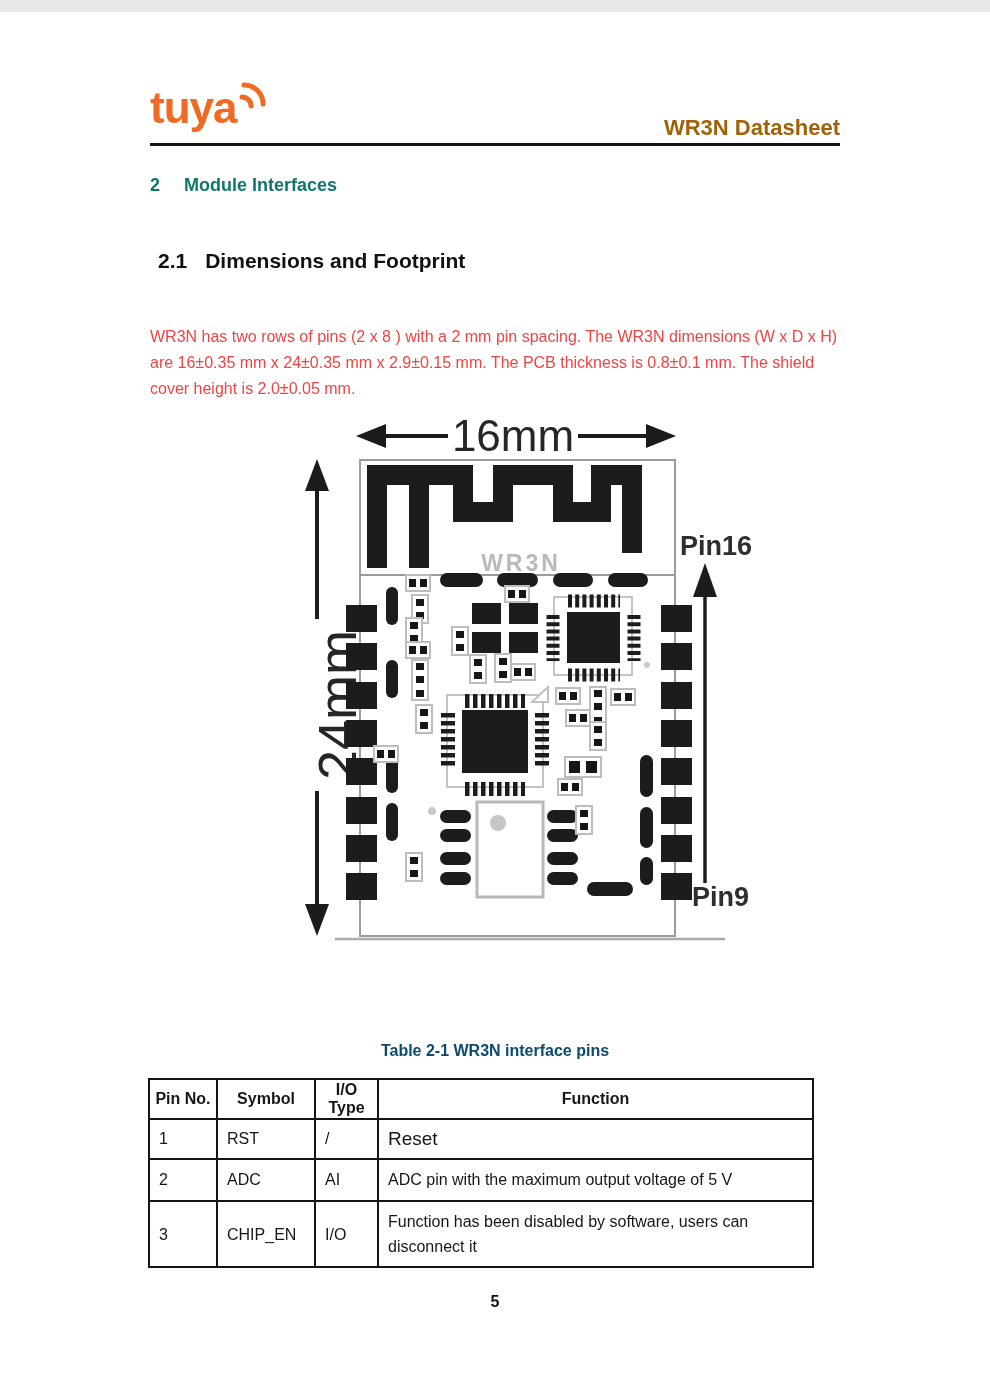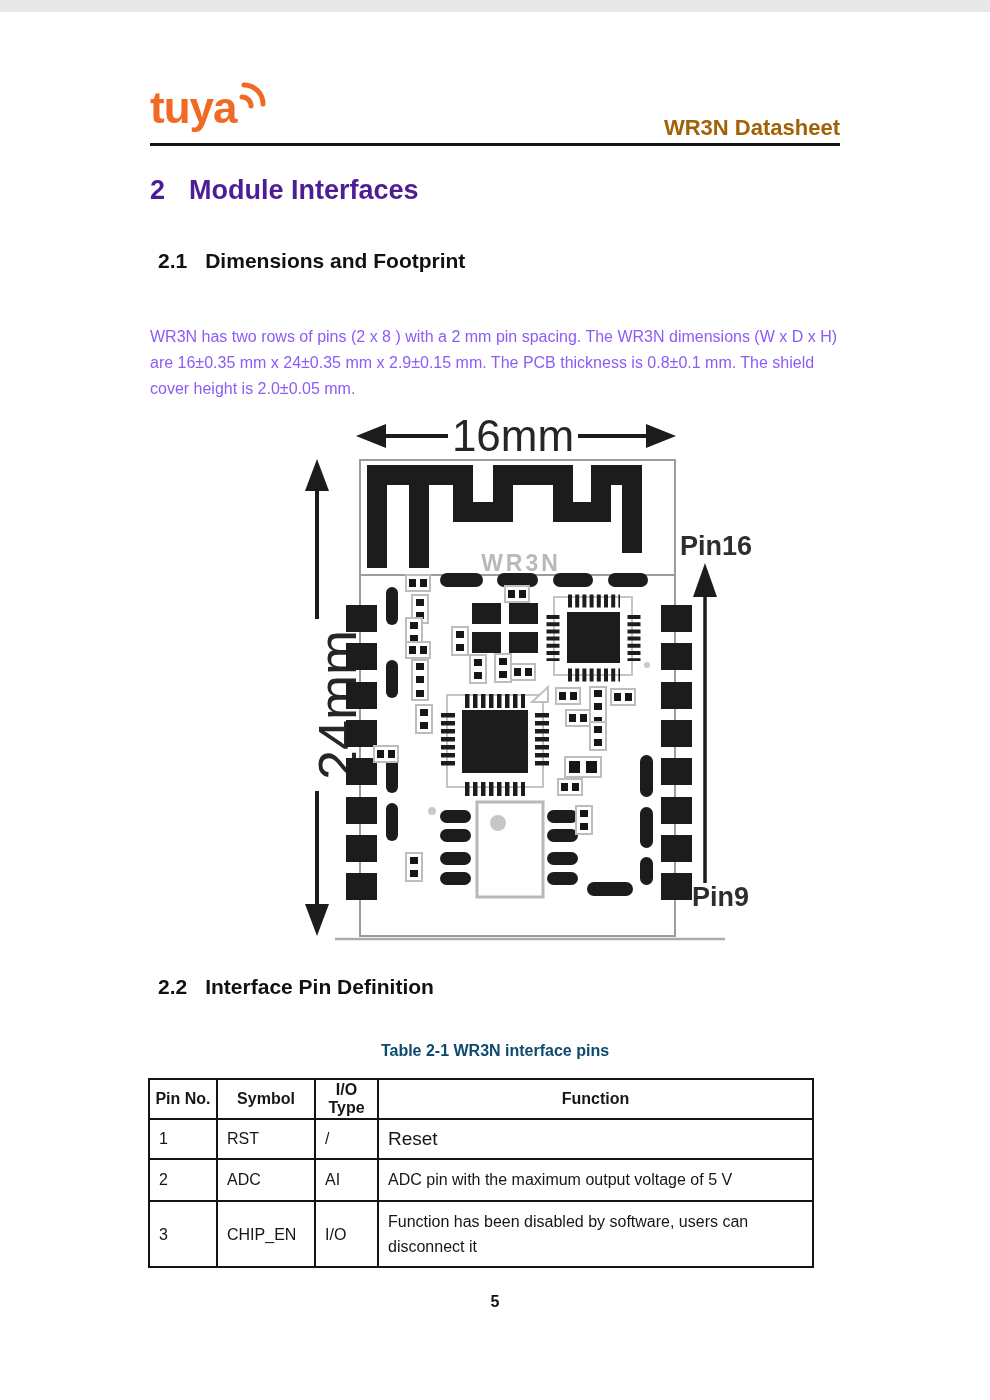--- a/index.html
+++ b/index.html
@@ -8,28 +8,28 @@
     font-family:"Liberation Sans",sans-serif;color:#1a1a1a;overflow:hidden;
     margin:12px auto;
   }
   
   .logo{position:absolute;left:150px;top:74px;width:120px;height:60px;}
   .logo-text{font-size:44px;font-weight:bold;color:#F06A23;letter-spacing:-1px;line-height:1;}
   .logo-signal{position:absolute;left:86px;top:-9px;}
   .doc-title{position:absolute;right:150px;top:103px;font-size:22px;font-weight:bold;color:#a16207;}
   .header-rule{position:absolute;left:150px;top:131px;width:690px;height:3px;background:#141414;}
   
-  .h1{position:absolute;left:150px;top:163px;font-size:27px;font-weight:bold;color:#4c1d95;}
+  .h1{position:absolute;left:150px;top:163px;font-size:18px;font-weight:bold;color:#0f766e;}
   .h1 .num{display:inline-block;margin-right:24px;}
   .h2{position:absolute;left:158px;font-size:21px;font-weight:bold;color:#111;}
   .h2 .num{display:inline-block;margin-right:18px;}
   .h2-a{top:237px;}
   .h2-b{top:963px;}
   
-  .intro{position:absolute;left:150px;top:296px;width:706px;font-size:16px;line-height:26px;color:#8b5cf6;}
+  .intro{position:absolute;left:150px;top:296px;width:706px;font-size:16px;line-height:26px;color:#ef4444;}
   
   .figure{position:absolute;left:280px;top:393px;width:480px;height:545px;}
   .dim-text{font-size:44px;fill:#262626;font-family:"Liberation Sans",sans-serif;}
   .dim-text-v{font-size:54px;fill:#262626;font-family:"Liberation Sans",sans-serif;}
   .pin-label{font-size:27px;font-weight:bold;fill:#2e2e2e;font-family:"Liberation Sans",sans-serif;}
   .silk{fill:#b9b9b9;font-size:23px;letter-spacing:3px;font-weight:bold;font-family:"Liberation Sans",sans-serif;}
   .blk{fill:#1c1c1c;}
   .dimline{stroke:#1c1c1c;stroke-width:4;}
   .cmp-o{fill:#ffffff;stroke:#bdbdbd;stroke-width:2;}
   .cmp-d{fill:#161616;}
@@ -294,23 +294,20 @@
           </g>
           <g>
             <rect x="126" y="448" width="16" height="28" class="cmp-o"></rect>
             <rect x="130" y="452" width="8" height="7" class="cmp-d"></rect>
             <rect x="130" y="465" width="8" height="7" class="cmp-d"></rect>
           </g>
         </g>
     </svg>
   </div>
 
-  <div class="h2 h2-b">
-    <span class="num">2.2</span><span>Interface Pin Definition</span>
-  </div>
 
   <div class="caption">Table 2-1 WR3N interface pins</div>
 
   <table class="pin-table">
     <tbody>
         <tr>
       <th class="col-pin">Pin No.</th>
       <th class="col-sym">Symbol</th>
       <th class="col-io">I/O Type</th>
       <th class="col-fn">Function</th>

